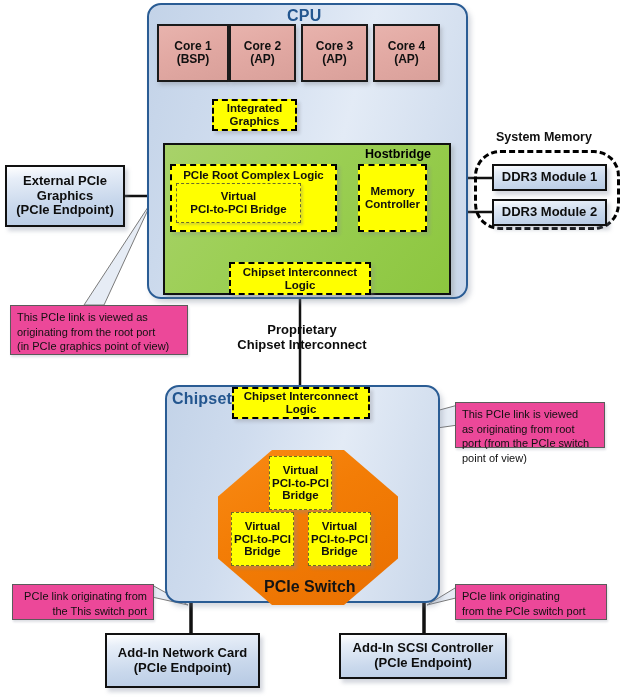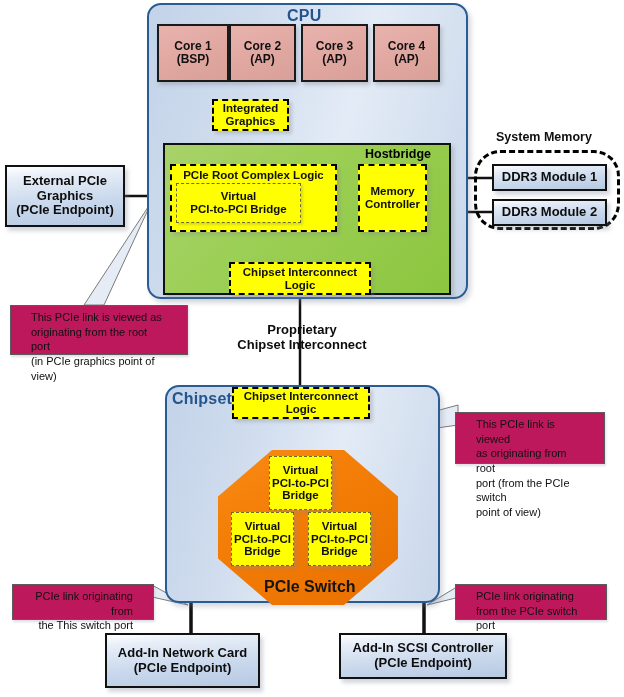--- a/index.html
+++ b/index.html
@@ -100,25 +100,25 @@
   .group-label {
     position: absolute;
     font-weight: bold;
     font-size: 12.5px;
     color: #101010;
   }
 
   
   .note {
     border: 1px solid #5b5b5b;
-    background: #be185d;
+    background: #ec4899;
     color: #101010;
     font-size: 11px;
     line-height: 1.33;
-    padding: 4px 20px;
+    padding: 4px 6px;
     box-shadow: 1px 2px 2px rgba(140,145,160,0.28);
   }
   .note.right { text-align: right; }
 
   
   .plain-label {
     color: #0c0c0c;
     font-weight: bold;
     font-size: 13px;
   }
@@ -212,21 +212,21 @@
   </div>
   <div class="abs core-box ctr" style="left:301px; top:24px; width:67px; height:58px; flex-direction:column;">
     <span>Core 3</span>
     <span>(AP)</span>
   </div>
   <div class="abs core-box ctr" style="left:373px; top:24px; width:67px; height:58px; flex-direction:column;">
     <span>Core 4</span>
     <span>(AP)</span>
   </div>
 
-  <div class="abs yellow ctr" style="left:212px; top:99px; width:77px; height:32px; flex-direction:column;">
+  <div class="abs yellow ctr" style="left:212px; top:99px; width:85px; height:32px; flex-direction:column;">
     <span>Integrated</span>
     <span>Graphics</span>
   </div>
 
   <div class="abs hostbridge" style="left:163px; top:143px; width:288px; height:152px;"></div>
   <div class="hostbridge-title" style="left:365px; top:147px;">Hostbridge</div>
 
   <div class="abs yellow" style="left:170px; top:164px; width:167px; height:68px;">
     <div style="text-align:center; padding-top:3px; font-size:11.5px;">PCIe Root Complex Logic</div>
   </div>
@@ -292,21 +292,21 @@
     <span>Virtual</span>
     <span>PCI-to-PCI</span>
     <span>Bridge</span>
   </div>
   <div class="abs yellow thin-dash ctr" style="left:308px; top:512px; width:63px; height:54px; flex-direction:column;">
     <span>Virtual</span>
     <span>PCI-to-PCI</span>
     <span>Bridge</span>
   </div>
 
-  <div class="abs note" style="left:455px; top:412px; width:150px; height:52px;">
+  <div class="abs note" style="left:455px; top:402px; width:150px; height:46px;">
     <div>This PCIe link is viewed</div>
     <div>as originating from root</div>
     <div>port (from the PCIe switch</div>
     <div>point of view)</div>
   </div>
 
   <div class="abs note right" style="left:12px; top:584px; width:142px; height:36px;">
     <div>PCIe link originating from</div>
     <div>the This switch port</div>
   </div>

